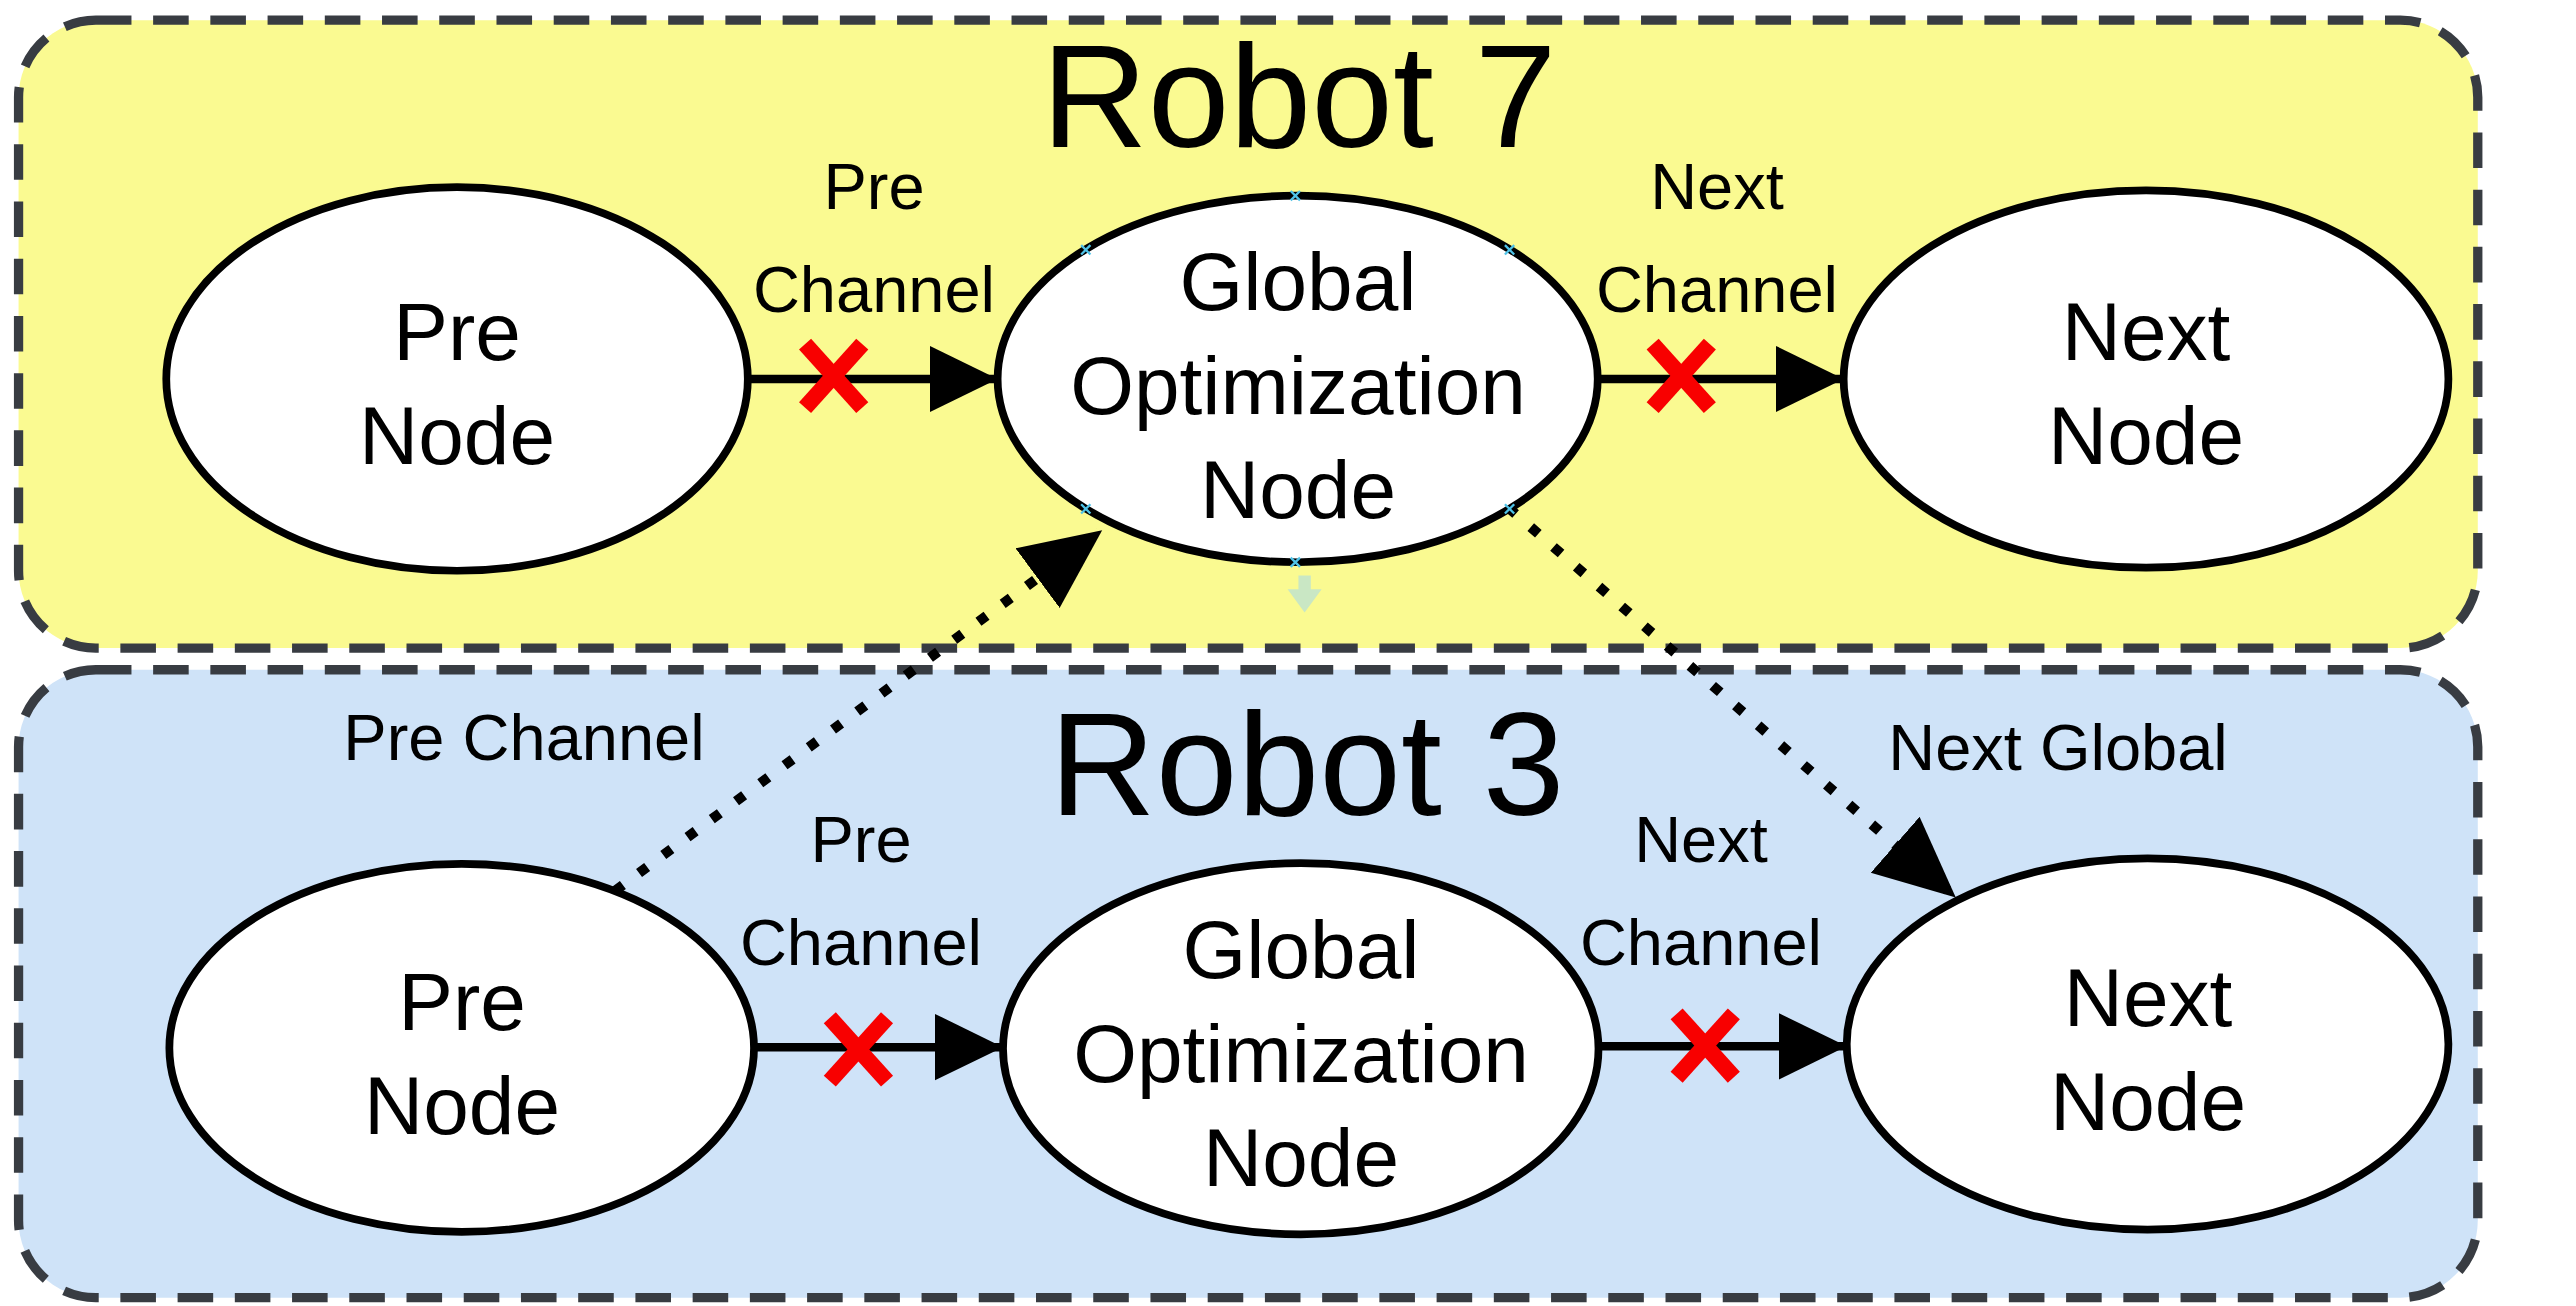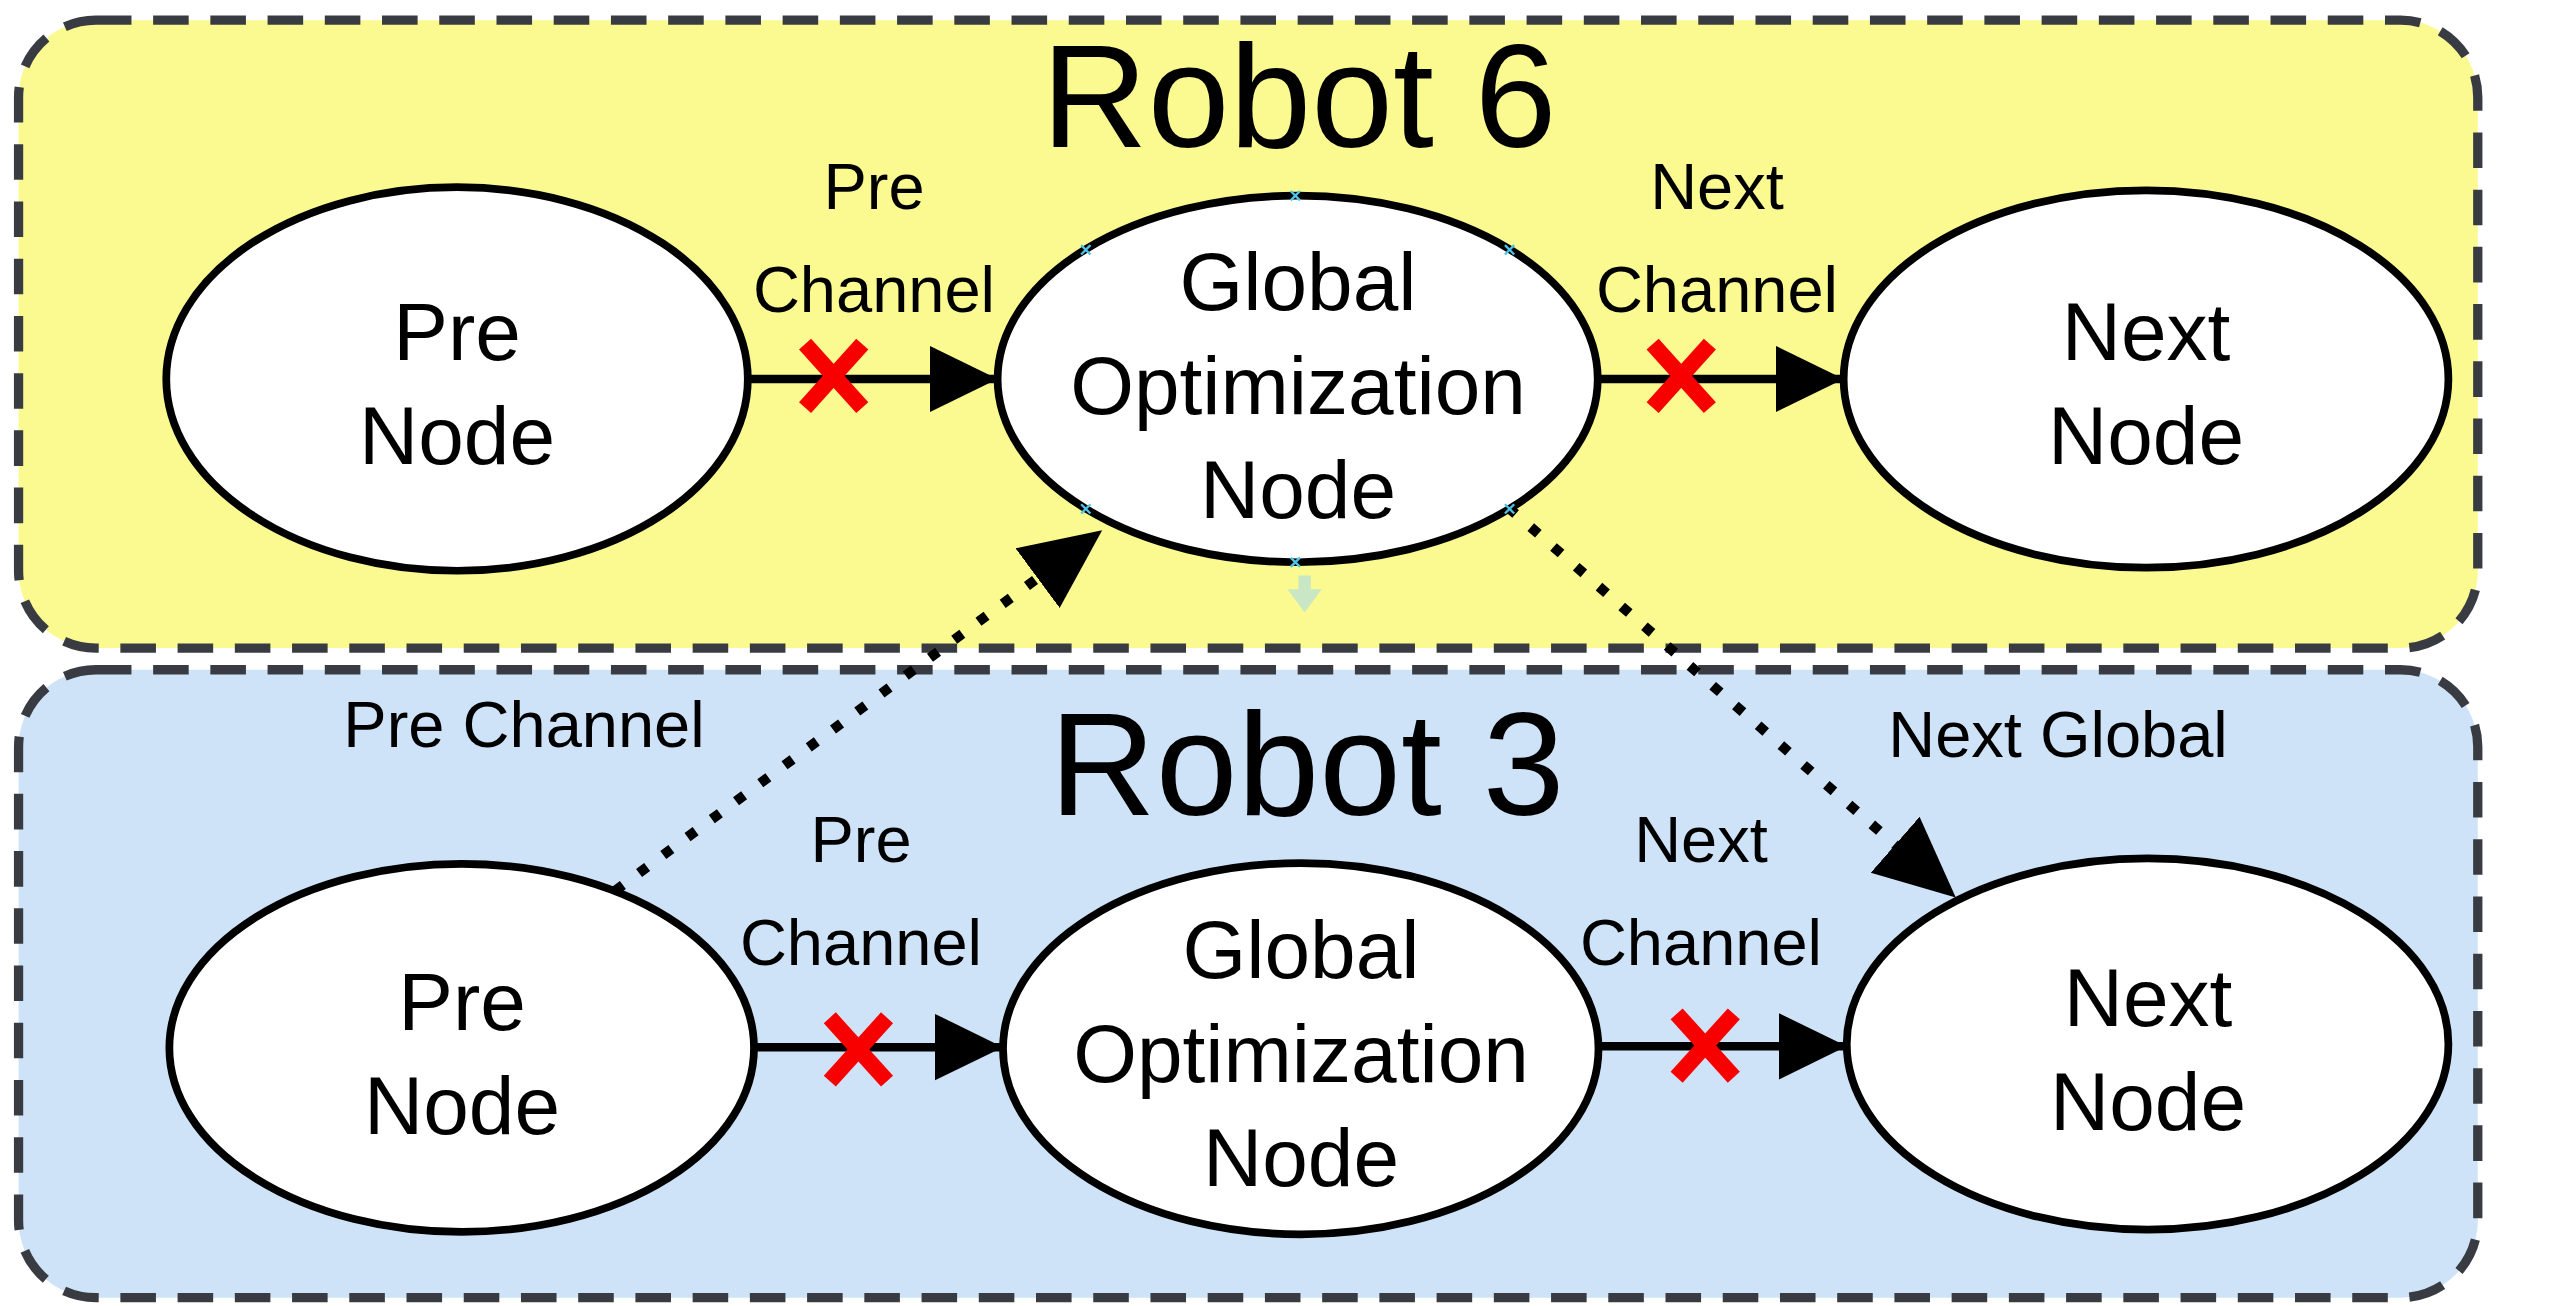--- a/index.html
+++ b/index.html
@@ -16,21 +16,21 @@
   .arrow{stroke:var(--c-arrow);stroke-width:11;fill:none;}
   .dotted{stroke:var(--c-arrow);stroke-width:13;fill:none;stroke-dasharray:13 26;}
   .head{fill:var(--c-arrow);}
   .xmark{stroke:var(--c-blocked-x);stroke-width:21;fill:none;}
   .artifact{fill:var(--c-artifact-arrow);}
   .handle{stroke:var(--c-handle);stroke-width:3;fill:none;}
   .abs{position:absolute;transform:translate(-50%,-50%);text-align:center;white-space:nowrap;}
   .title{font-size:147px;line-height:147px;}
   .node-label{font-size:82px;line-height:104px;}
   .chan-label{font-size:65px;line-height:103px;}
-  .cross-label{font-size:65px;line-height:74px;}
+  .cross-label{font-size:65px;line-height:74px;margin-top:13px;}
 </style>
 </head>
 <body>
 
 <div class="stage">
 
   <svg class="canvas" width="2576" height="1307" viewBox="0 0 3331 1690">
     <defs>
       <marker id="head-solid" viewBox="0 0 90 90" markerWidth="90" markerHeight="90" refX="86" refY="45" orient="auto" markerUnits="userSpaceOnUse">
         <path class="head" d="M0,2 L88,45 L0,88 Z"></path>
@@ -82,21 +82,21 @@
     <g>
       <path class="handle" d="M1669,247 l12,12 M1681,247 l-12,12"></path>
       <path class="handle" d="M1669,721 l12,12 M1681,721 l-12,12"></path>
       <path class="handle" d="M1398,317 l12,12 M1410,317 l-12,12"></path>
       <path class="handle" d="M1946,317 l12,12 M1958,317 l-12,12"></path>
       <path class="handle" d="M1398,652 l12,12 M1410,652 l-12,12"></path>
       <path class="handle" d="M1946,652 l12,12 M1958,652 l-12,12"></path>
     </g>
   </svg>
 
-  <div class="abs title" style="left:1299px;top:96px">Robot 6</div>
+  <div class="abs title" style="left:1299px;top:96px">Robot 7</div>
   <div class="abs title" style="left:1307px;top:764px">Robot 3</div>
 
   <div class="abs node-label" style="left:457px;top:384px">
     <div>Pre</div>
     <div>Node</div>
   </div>
   <div class="abs node-label" style="left:1298px;top:386px">
     <div>Global</div>
     <div>Optimization</div>
     <div>Node</div>

